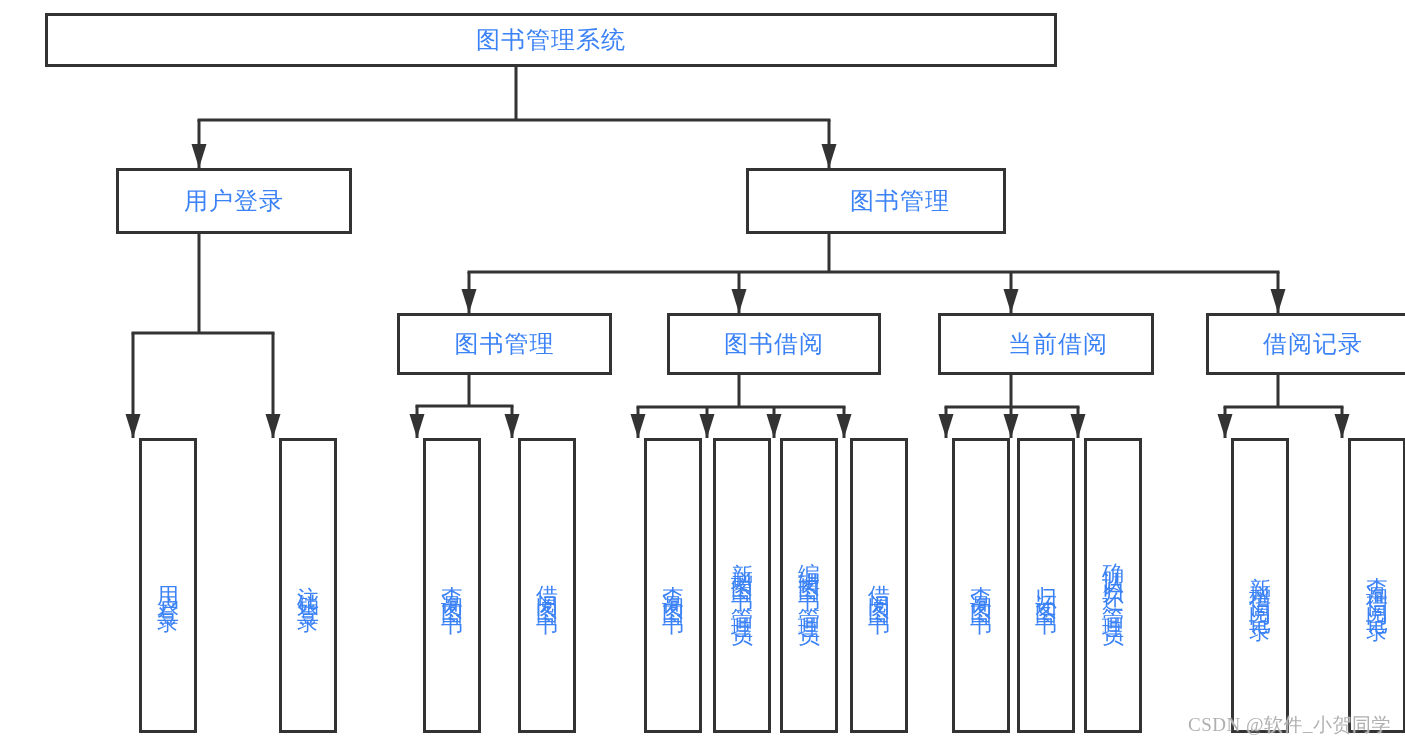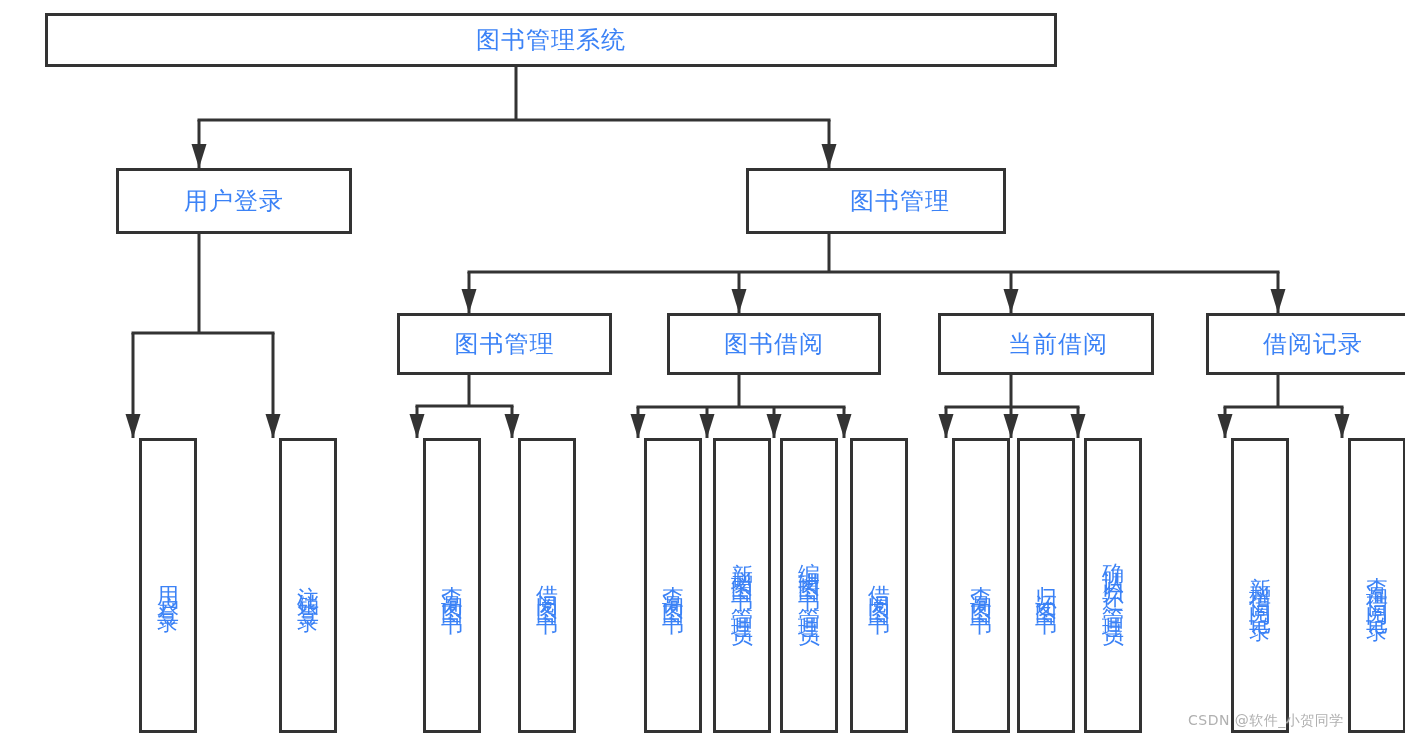--- a/index.html
+++ b/index.html
@@ -46,26 +46,27 @@
     font-size: 22px;
     font-weight: 500;
     letter-spacing: 9px;
     line-height: 1;
   }
   .watermark {
     position: absolute;
     left: 1188px;
     top: 712px;
     width: 210px;
-    font-size: 14px;
+    font-size: 19px;
     letter-spacing: 0.5px;
     color: #b0b0b0;
     text-shadow: 0 0 2px #ffffff;
     white-space: nowrap;
     z-index: 3;
+    font-family: Liberation Serif, serif;
   }
 </style>
 </head>
 <body>
 
 <div class="canvas">
 
   <svg class="connectors" width="1405" height="747" viewBox="0 0 1405 747">
     <defs>
       <marker id="arrowhead" markerUnits="userSpaceOnUse" markerWidth="30" markerHeight="18" viewBox="0 0 30 18" refX="24" refY="9" orient="auto">

